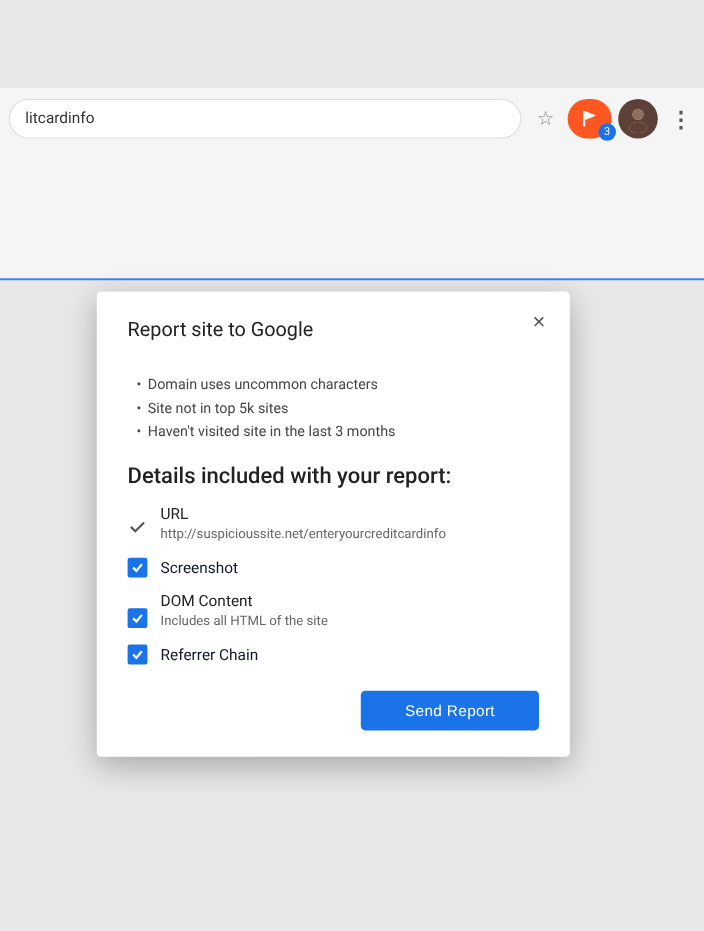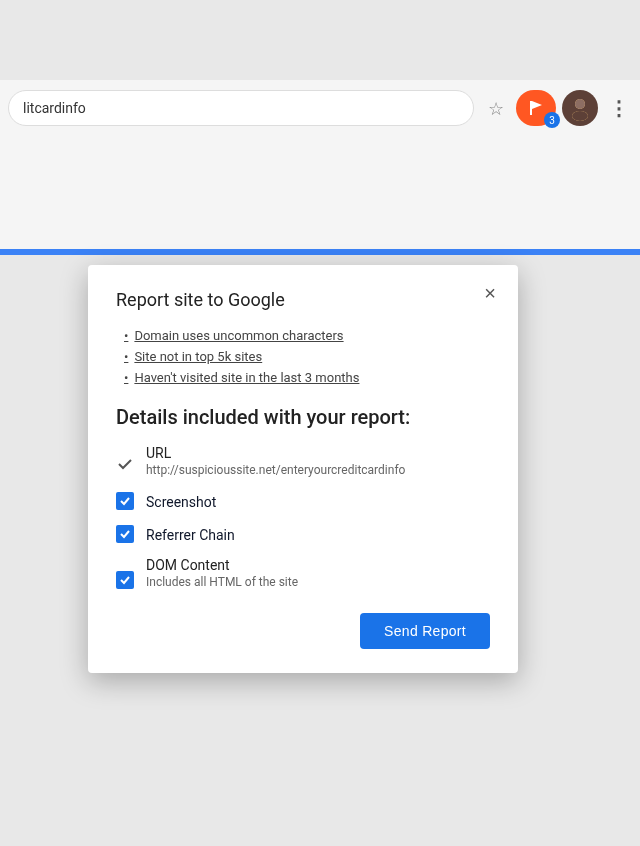--- a/index.html
+++ b/index.html
@@ -12,21 +12,21 @@
       font-size: 14px;
       overflow: hidden;
       position: relative;
     }
 
     
     .browser-chrome {
       width: 100%;
       height: 175px;
       background: #f5f5f5;
-      border-bottom: 6px solid #3b82f6;
+      border-bottom: 2px solid #3b82f6;
       position: relative;
     }
 
     .address-bar-row {
       display: flex;
       align-items: center;
       padding: 10px 8px;
       height: 56px;
       background: #f5f5f5;
       margin-top: 80px;
@@ -157,21 +157,21 @@
       font-size: 20px;
       border-radius: 50%;
       background: none;
       border: none;
     }
 
     .dialog-title {
       font-size: 18px;
       font-weight: 400;
       color: #222;
-      margin-bottom: 18px;
+      margin-bottom: 33px;
     }
 
     .suspicious-heading {
       font-size: 14px;
       font-weight: 500;
       color: #222;
       margin-bottom: 12px;
     }
 
     .suspicious-list {
@@ -180,21 +180,20 @@
       margin: 0 0 20px 8px;
     }
 
     .suspicious-list li {
       font-size: 13px;
       color: #444;
       margin-bottom: 6px;
       display: flex;
       align-items: flex-start;
       gap: 6px;
-      text-decoration: underline;
     }
 
     .suspicious-list li::before {
       content: "•";
       color: #444;
       flex-shrink: 0;
     }
 
     .details-heading {
       font-size: 20px;
@@ -262,21 +261,21 @@
       display: flex;
       justify-content: flex-end;
       margin-top: 24px;
     }
 
     .send-report-btn {
       background: #1a73e8;
       color: #fff;
       border: none;
       border-radius: 4px;
-      padding: 10px 24px;
+      padding: 10px 40px;
       font-size: 14px;
       font-weight: 500;
       cursor: pointer;
       letter-spacing: 0.3px;
     }
 
     
     .avatar-face {
       width: 28px;
       height: 28px;
@@ -368,33 +367,33 @@
         </div>
       </div>
 
       <div class="detail-item">
         <div class="checkbox-icon">
           <svg width="12" height="12" viewBox="0 0 12 12" fill="none">
             <polyline points="2,6 5,9 10,3" stroke="white" stroke-width="2" fill="none"></polyline>
           </svg>
         </div>
         <div class="detail-item-content">
-          <a class="detail-label link">Referrer Chain</a>
+          <div class="detail-label">DOM Content</div>
+          <div class="detail-sublabel">Includes all HTML of the site</div>
         </div>
       </div>
 
       <div class="detail-item">
         <div class="checkbox-icon">
           <svg width="12" height="12" viewBox="0 0 12 12" fill="none">
             <polyline points="2,6 5,9 10,3" stroke="white" stroke-width="2" fill="none"></polyline>
           </svg>
         </div>
         <div class="detail-item-content">
-          <div class="detail-label">DOM Content</div>
-          <div class="detail-sublabel">Includes all HTML of the site</div>
+          <a class="detail-label link">Referrer Chain</a>
         </div>
       </div>
 
       <div class="dialog-footer">
         <button class="send-report-btn">Send Report</button>
       </div>
 
     </div>
   </div>
 </div>

